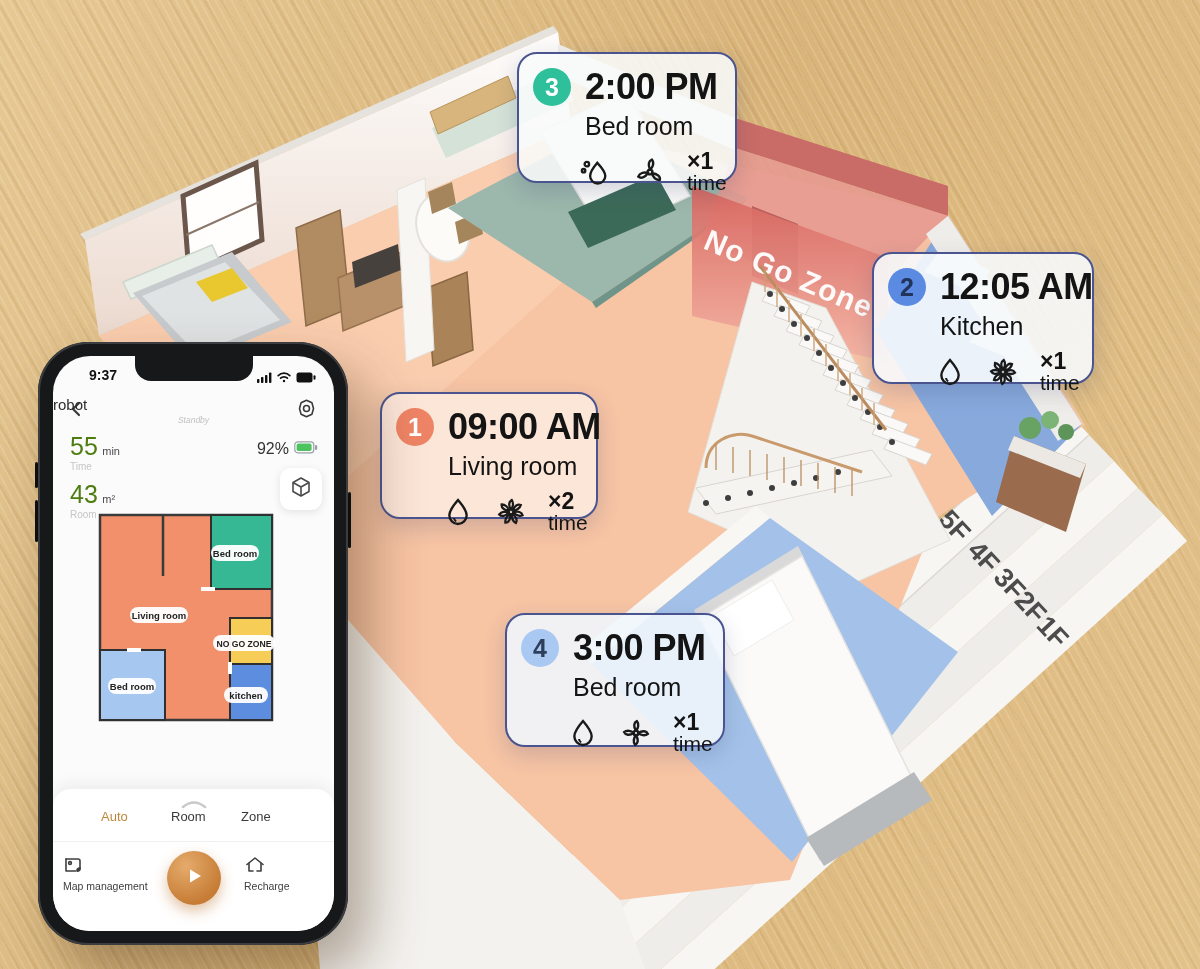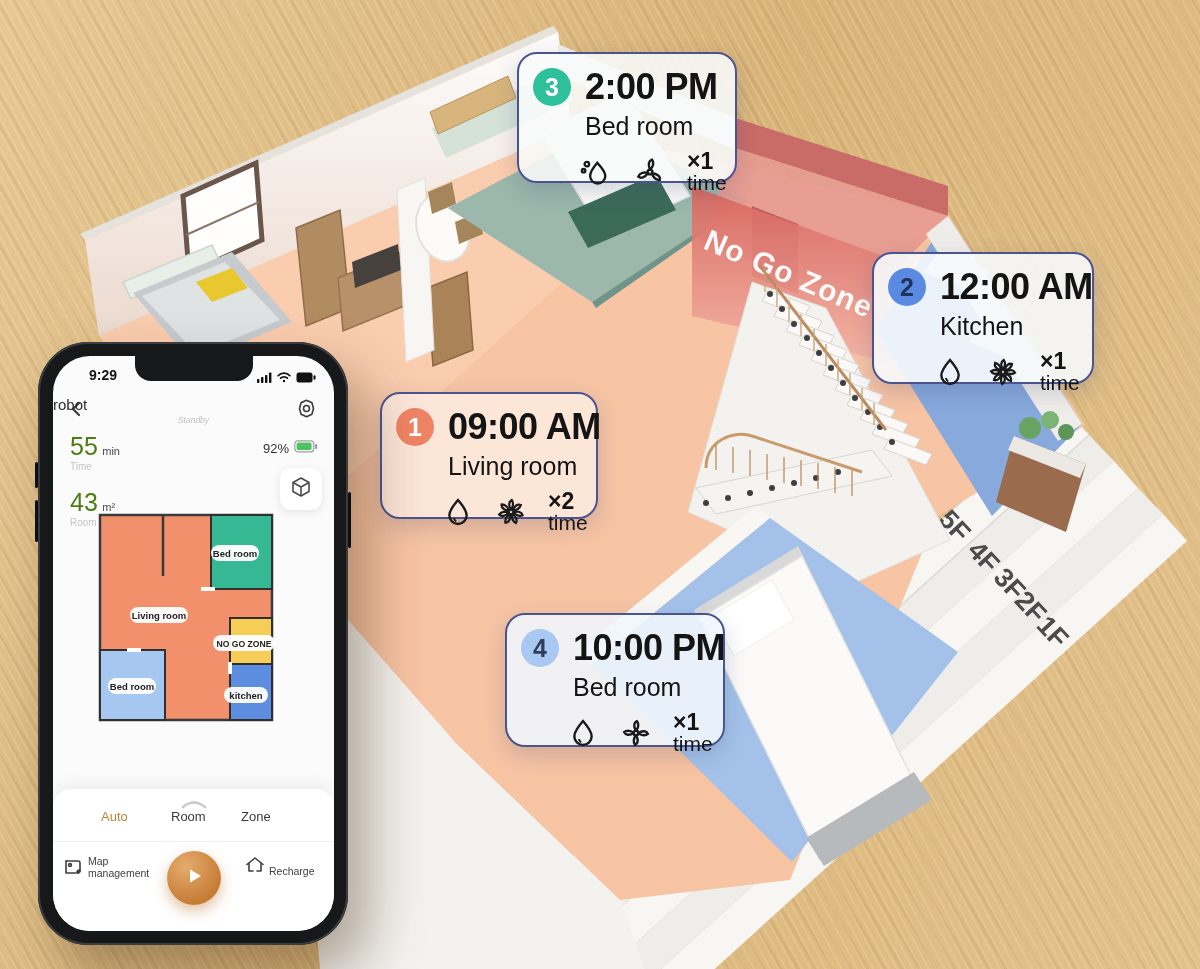--- a/index.html
+++ b/index.html
@@ -39,35 +39,35 @@
   .sb-icons{position:absolute;right:18px;top:13px;display:flex;gap:5px;align-items:flex-end;}
   .navrow{position:absolute;left:0;right:0;top:40px;height:34px;}
   .back{position:absolute;left:14px;top:3px;width:22px;height:22px;}
   .ph-title{position:absolute;left:0;right:0;top:0;text-align:left;font-size:15px;color:#2d2d2d;}
   .ph-sub{position:absolute;left:0;right:0;top:19px;text-align:center;font-size:8.5px;color:#c2c2c2;font-style:italic;}
   .gear{position:absolute;right:16px;top:2px;width:22px;height:22px;}
   .stat-val{font-size:25px;font-weight:500;color:#4d7c0f;}
   .stat-unit{font-size:11px;color:#4b4b4b;}
   .stat-cap{font-size:10px;color:#c6c6c6;margin-top:0px;}
   .stat-time{position:absolute;left:17px;top:76px;}
-  .stat-area{position:absolute;left:17px;top:132px;}
-  .batt-row{position:absolute;right:16px;top:84px;display:flex;align-items:flex-end;gap:5px;
-    font-size:13px;color:#333;}
+  .stat-area{position:absolute;left:17px;top:124px;}
+  .batt-row{position:absolute;right:16px;top:84px;display:flex;align-items:flex-start;gap:5px;
+    font-size:16px;color:#333;}
   .cube-btn{position:absolute;right:12px;top:112px;width:42px;height:42px;background:#fff;border-radius:11px;
     box-shadow:0 2px 8px rgba(0,0,0,.10);display:flex;align-items:center;justify-content:center;}
   .map-wrap{position:absolute;left:44px;top:156px;width:180px;height:212px;}
   .sheet{position:absolute;left:0;right:0;bottom:0;height:142px;background:#ffffff;border-radius:18px 18px 0 0;
     box-shadow:0 -5px 16px rgba(0,0,0,.06);}
   .handle{position:absolute;left:50%;top:6px;transform:translateX(-50%);}
   .tabs{position:absolute;left:0;top:20px;width:100%;height:24px;}
   .tab{position:absolute;top:0;font-size:13px;font-weight:400;color:#3a3a3a;}
   .tab.active{color:#bc873b;}
   .tab-auto{left:48px;} .tab-room{left:118px;} .tab-zone{left:188px;}
   .sheet-div{position:absolute;left:0;right:0;top:52px;height:1px;background:#f0f0f0;}
-  .action{position:absolute;display:flex;flex-direction:row;align-items:flex-end;gap:3px;
+  .action{position:absolute;display:flex;flex-direction:column;align-items:flex-start;gap:3px;
     font-size:10.5px;color:#3e3e3e;}
   .action-left{left:10px;top:66px;width:96px;}
   .action-right{right:14px;top:66px;width:76px;}
   .play-btn{position:absolute;left:50%;top:62px;transform:translateX(-50%);width:54px;height:54px;border-radius:50%;
     background:radial-gradient(circle at 35% 28%, #e5ab6c, #c67c35 72%);
     box-shadow:0 6px 14px rgba(190,120,50,.45);display:flex;align-items:center;justify-content:center;}
 </style>
 </head>
 <body>
 
@@ -257,21 +257,21 @@
       <span class="co-count">
         <span class="x">×2</span>
         <span class="u">time</span>
       </span>
     </div>
   </div>
 
   <div class="callout" style="left:872px;top:252px;width:222px;height:132px;background:rgba(246,249,252,0.90);">
     <div class="co-head">
       <span class="badge" style="background: rgb(91, 138, 226); color: rgb(34, 51, 92);">2</span>
-      <span class="co-time">12:00 AM</span>
+      <span class="co-time">12:05 AM</span>
     </div>
     <div class="co-room">Kitchen</div>
     <div class="co-icons">
       <span>
         <svg width="32" height="32" viewBox="0 0 24 24" fill="none" stroke="#1a1a1a" stroke-width="1.8">
           <path d="M12 3 C12 3 5.5 10.5 5.5 14.5 a6.5 6.5 0 0 0 13 0 C18.5 10.5 12 3 12 3 Z"></path>
           <path d="M9 16.5 a3.4 3.4 0 0 0 1.6 2.6" stroke-width="1.5"></path>
         </svg>
         </span>
       <span>
@@ -341,21 +341,21 @@
       <span class="co-count">
         <span class="x">×1</span>
         <span class="u">time</span>
       </span>
     </div>
   </div>
 
   <div class="callout" style="left:505px;top:613px;width:220px;height:134px;background:rgba(240,246,252,0.90);">
     <div class="co-head">
       <span class="badge" style="background: rgb(169, 201, 242); color: rgb(47, 62, 92);">4</span>
-      <span class="co-time">10:00 PM</span>
+      <span class="co-time">3:00 PM</span>
     </div>
     <div class="co-room">Bed room</div>
     <div class="co-icons">
       <span>
         <svg width="32" height="32" viewBox="0 0 24 24" fill="none" stroke="#1a1a1a" stroke-width="1.8">
           <path d="M12 3 C12 3 5.5 10.5 5.5 14.5 a6.5 6.5 0 0 0 13 0 C18.5 10.5 12 3 12 3 Z"></path>
           <path d="M9 16.5 a3.4 3.4 0 0 0 1.6 2.6" stroke-width="1.5"></path>
         </svg>
         </span>
       <span>
@@ -383,21 +383,21 @@
   </div>
 
   <div class="phone">
     <div class="side-btn" style="left:-3px;top:120px;width:3px;height:26px;"></div>
     <div class="side-btn" style="left:-3px;top:158px;width:3px;height:42px;"></div>
     <div class="side-btn" style="right:-3px;top:150px;width:3px;height:56px;"></div>
 
     <div class="screen">
       <div class="notch"></div>
 
-      <div class="sb-time">9:29</div>
+      <div class="sb-time">9:37</div>
       <div class="sb-icons">
         <span>
           <svg width="15" height="11" viewBox="0 0 15 11" fill="#111">
             <rect x="0" y="7" width="2.4" height="4" rx="0.8"></rect>
               <rect x="4" y="5" width="2.4" height="6" rx="0.8"></rect>
             <rect x="8" y="3" width="2.4" height="8" rx="0.8"></rect>
               <rect x="12" y="0.5" width="2.4" height="10.5" rx="0.8"></rect>
           </svg></span>
         <span>
           <svg width="14" height="11" viewBox="0 0 14 11" fill="none" stroke="#111" stroke-width="1.7" stroke-linecap="round">

